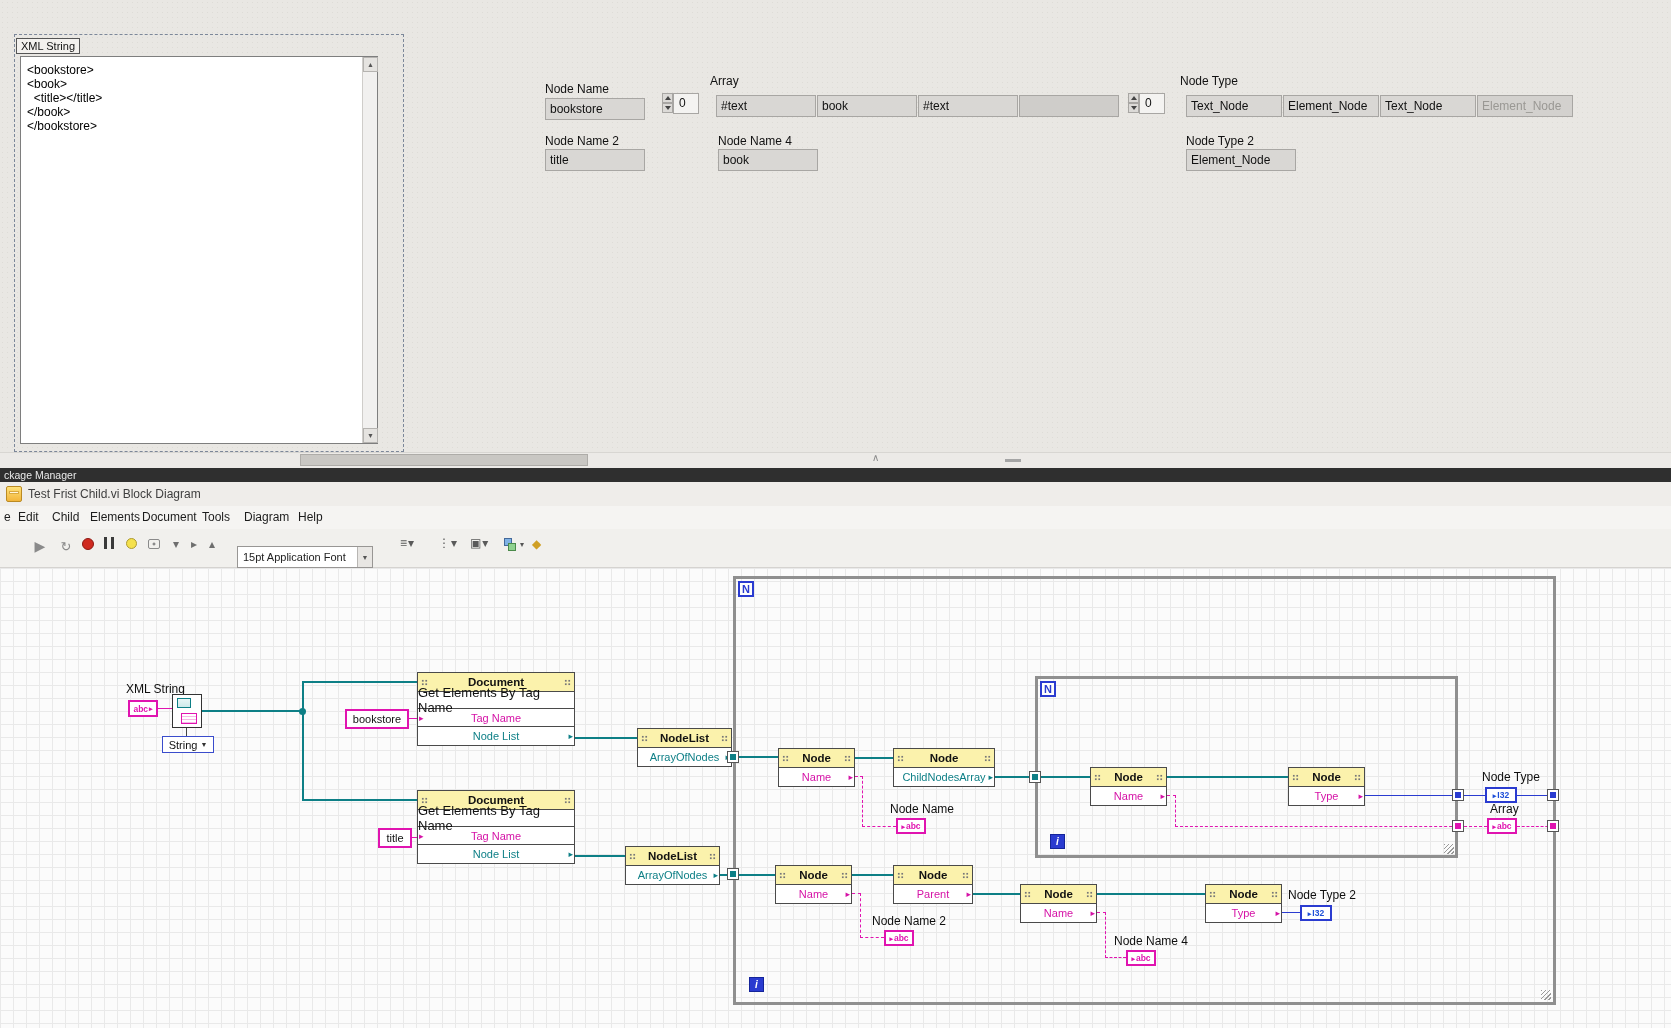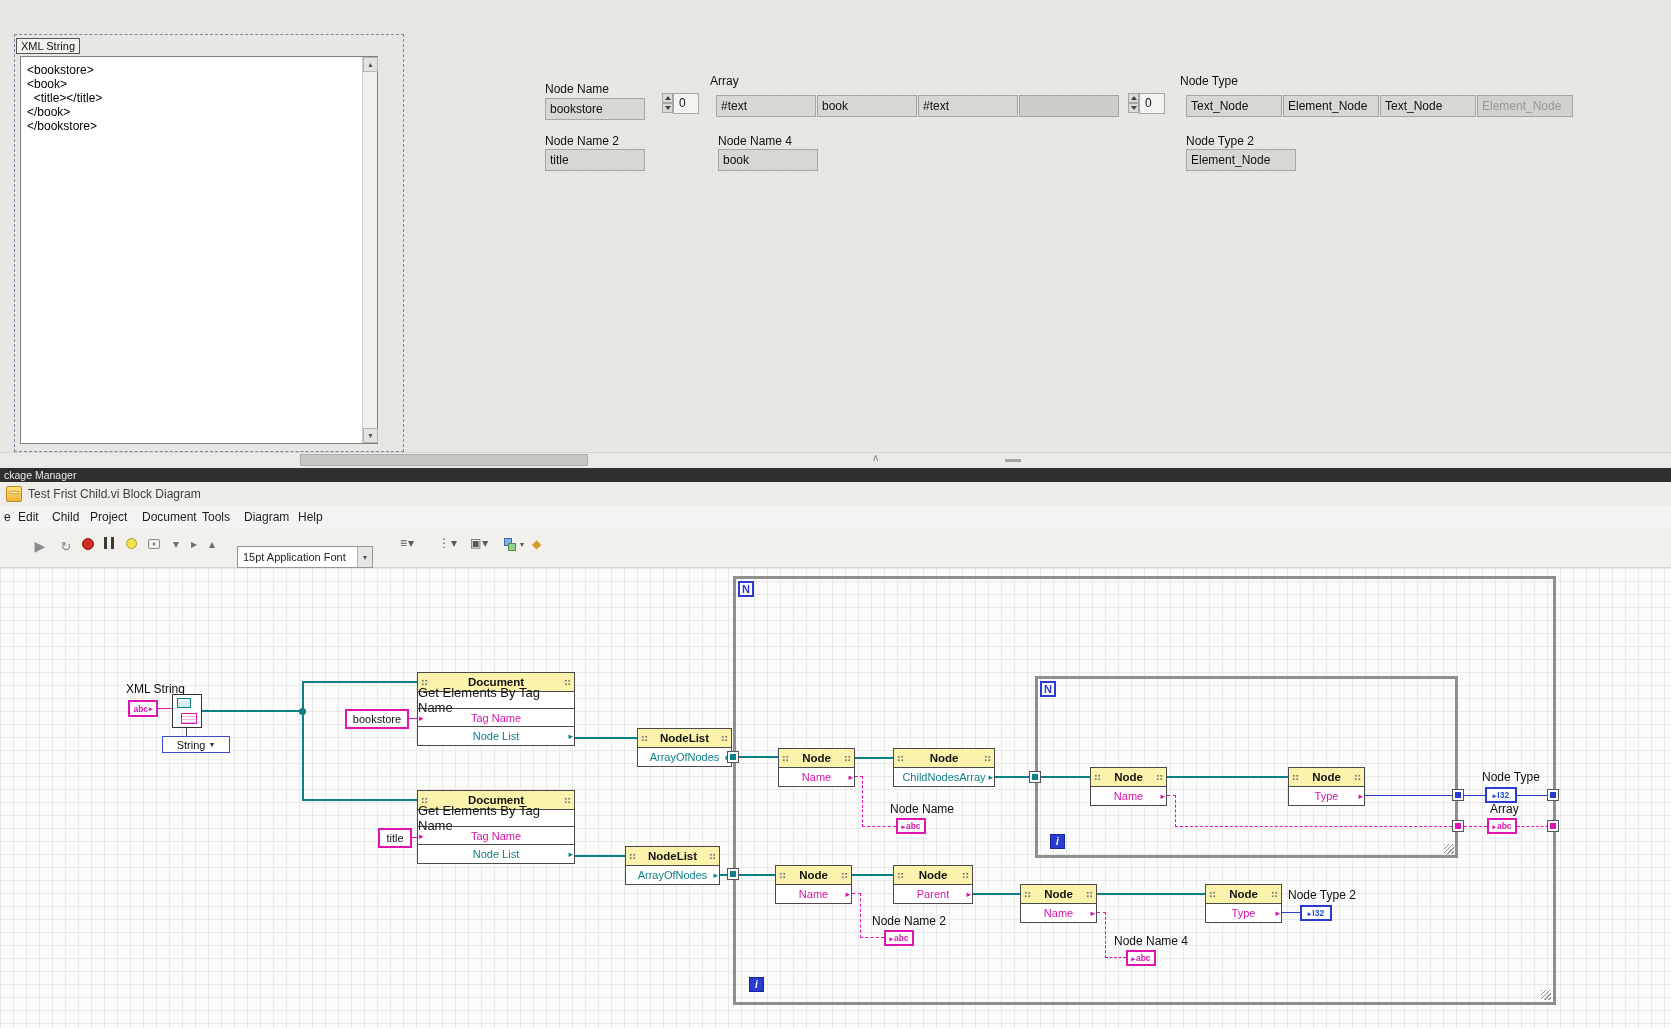--- a/index.html
+++ b/index.html
@@ -176,21 +176,21 @@
   <div class="abs titlebar"></div>
   <div class="abs vi-ico" style="left:6px;top:486px">
       <i></i>
     </div>
   <div class="abs wtitle" style="left:28px;top:487px">Test Frist Child.vi Block Diagram</div>
 
   <div class="abs menubar"></div>
   <div class="abs mitem" style="left:0px;top:508px">e</div>
   <div class="abs mitem" style="left:14px;top:508px">Edit</div>
   <div class="abs mitem" style="left:48px;top:508px">Child</div>
-  <div class="abs mitem" style="left:86px;top:508px">Project</div>
+  <div class="abs mitem" style="left:86px;top:508px">Elements</div>
   <div class="abs mitem" style="left:138px;top:508px">Document</div>
   <div class="abs mitem" style="left:198px;top:508px">Tools</div>
   <div class="abs mitem" style="left:240px;top:508px">Diagram</div>
   <div class="abs mitem" style="left:294px;top:508px">Help</div>
 
   <div class="abs toolbar"></div>
   <div class="abs tbtn" style="left:30px;top:536px;width:20px;height:20px;font-size:14px">▶</div>
   <div class="abs tbtn" style="left:56px;top:536px;width:20px;height:20px;font-size:13px">↻</div>
   <div class="abs tbtn" style="left:82px;top:538px">
       <span class="abort-dot"></span>
@@ -268,21 +268,21 @@
   <div class="abs dlab" style="left:126px;top:682px">XML String</div>
   <div class="abs term pink" style="left:128px;top:700px;width:30px;height:17px">
     <span class="tx">abc</span>
       <span class="ar">▸</span>
   </div>
   <div class="abs xparse" style="left:172px;top:694px;width:30px;height:34px">
     <span class="pa"></span>
     <span class="pb"></span>
   </div>
   <div class="abs wline" style="left:186px;top:728px;width:1px;height:8px"></div>
-  <div class="abs selbox" style="left:162px;top:736px;width:68px;height:17px">
+  <div class="abs selbox" style="left:162px;top:736px;width:52px;height:17px">
     <span>String</span>
       <span class="dd">▼</span>
   </div>
 
   <div class="abs const" style="left:345px;top:709px;width:64px;height:20px">bookstore</div>
   <div class="abs const" style="left:378px;top:828px;width:34px;height:20px">title</div>
 
   <div class="abs inode" style="left:417px;top:672px;width:158px">
     <div class="nh">
       <span class="dots"></span>

